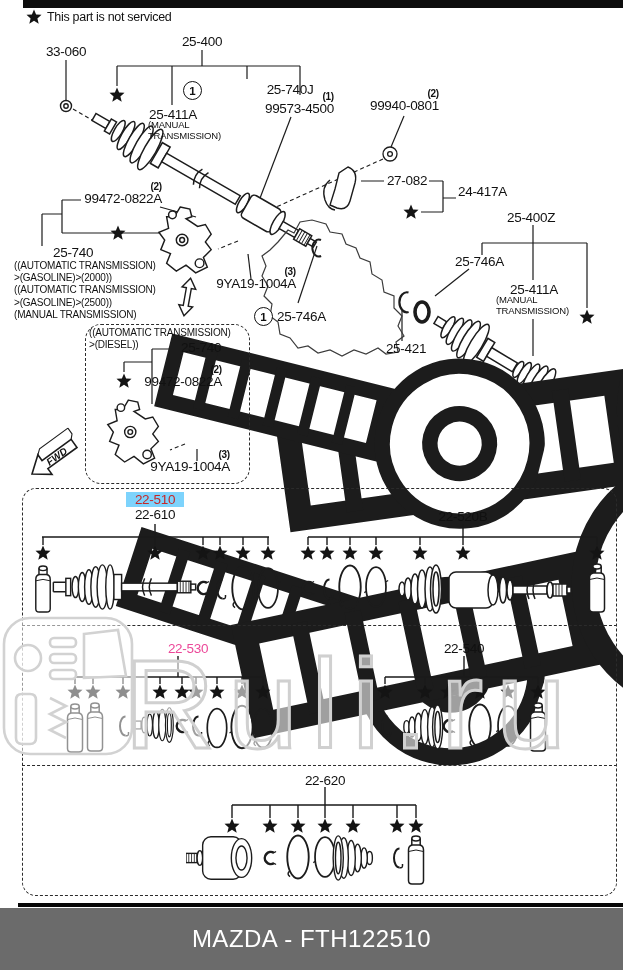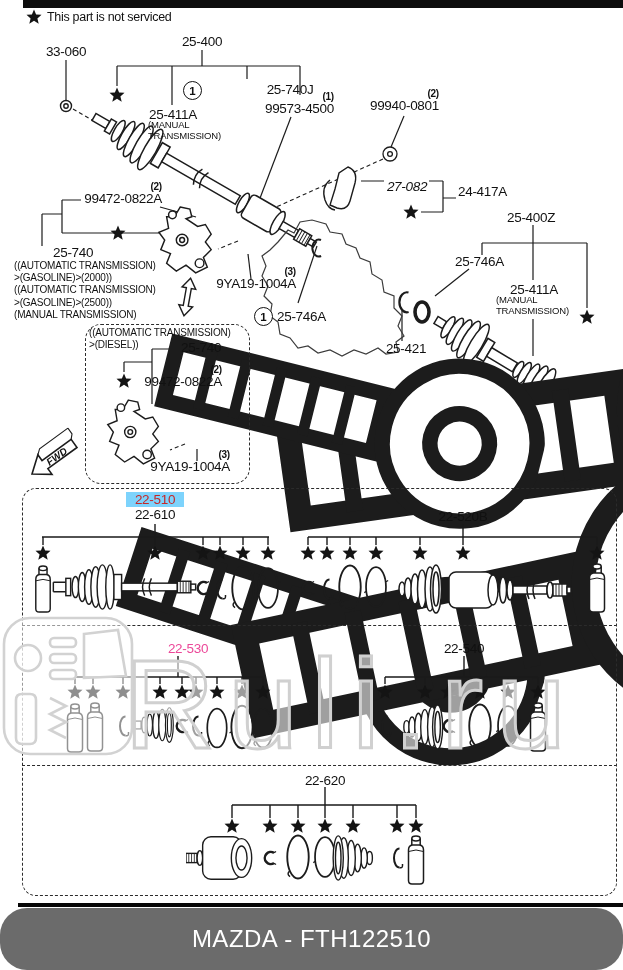--- a/index.html
+++ b/index.html
@@ -21,21 +21,21 @@
   .bigbox{position:absolute;left:22px;top:488px;width:593px;height:406px;
           border:1.6px dashed #2b2b2b;border-radius:14px;}
   .divider{position:absolute;left:22px;width:595px;height:0;border-top:1.6px dashed #2b2b2b;}
   .dieselbox{position:absolute;left:85px;top:324px;width:163px;height:158px;
              border:1.5px dashed #2b2b2b;border-radius:16px;}
   .kitlbl{position:absolute;font-size:13.5px;line-height:15px;letter-spacing:-0.3px;
           text-align:center;white-space:nowrap;}
   .hl{background:#7dd3fc;color:#c62828;}
   .footer-line{position:absolute;left:18px;top:903px;width:605px;height:3.5px;background:#070707;}
   .footer{position:absolute;left:0;top:908px;width:623px;height:62px;background:#6b6b6b;
-          display:flex;align-items:center;justify-content:center;gap:46px;border-radius:27px;}
+          display:flex;align-items:center;justify-content:center;gap:46px;}
   .footer span{color:#fff;font-size:24px;letter-spacing:0.5px;}
   .wm-text{position:absolute;left:124px;top:630px;height:156px;font-size:126px;line-height:150px;
            font-weight:400;letter-spacing:13px;color:rgba(255,255,255,0.58);
            -webkit-text-stroke:3px #d0d0d0;white-space:nowrap;pointer-events:none;}
   svg{position:absolute;overflow:visible;}
 </style>
 </head>
 <body>
 
 <svg width="0" height="0" style="position:absolute" aria-hidden="true">
@@ -300,21 +300,21 @@
   <span>TRANSMISSION)</span>
 </div>
 <div class="lbl rt" style="left:256px;top:91px;width:78px;">
   <span class="sm" style="display:block;">(1)</span>
   <span>99573-4500</span>
 </div>
 <div class="lbl rt" style="left:359px;top:88px;width:80px;">
   <span class="sm" style="display:block;">(2)</span>
   <span>99940-0801</span>
 </div>
-<div class="lbl ctr" style="left:380px;top:180px;width:54px;font-style:italic;">27-082</div>
+<div class="lbl ctr" style="left:380px;top:174px;width:54px;">27-082</div>
 <div class="lbl" style="left:458px;top:185px;">24-417A</div>
 <div class="lbl" style="left:507px;top:211px;">25-400Z</div>
 <div class="lbl" style="left:455px;top:255px;">25-746A</div>
 <div class="lbl ctr" style="left:505px;top:283px;width:58px;">25-411A</div>
 <div class="qual" style="left:496px;top:295px;font-size:9.5px;line-height:10.5px;">
   <span>(MANUAL</span>
   <span>TRANSMISSION)</span>
 </div>
 <div class="lbl rt" style="left:78px;top:181px;width:84px;">
   <span class="sm" style="display:block;">(2)</span>

